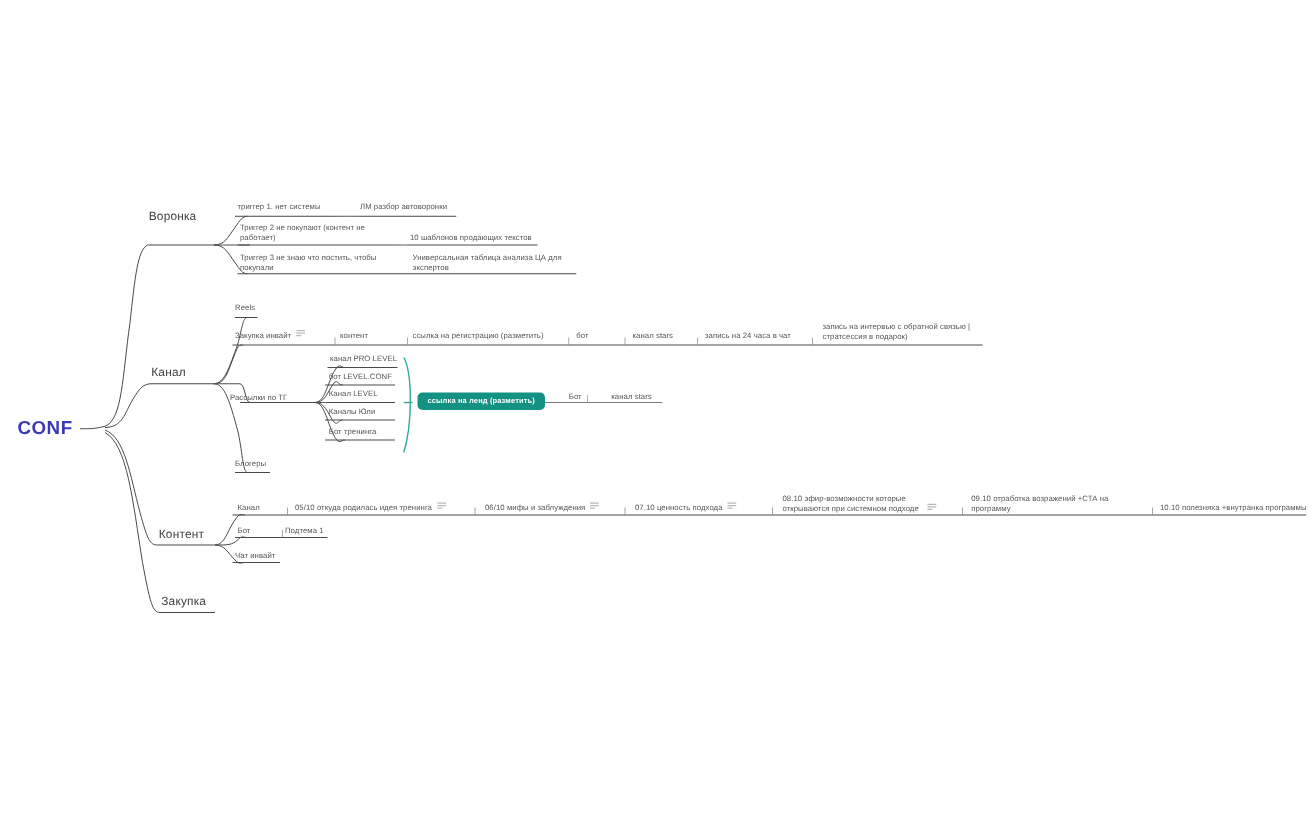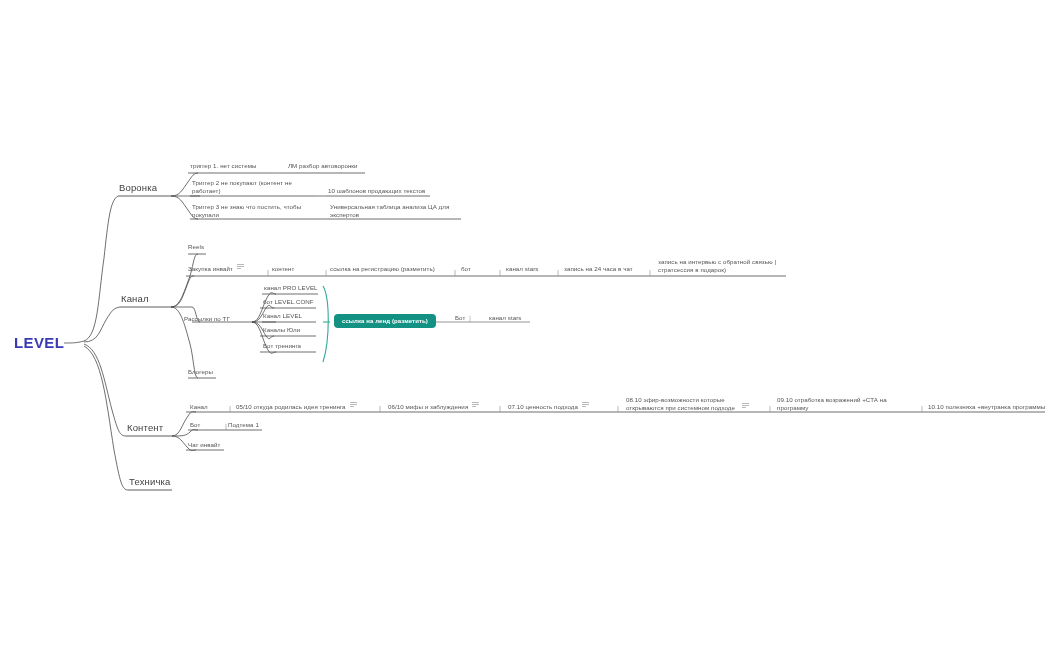--- a/index.html
+++ b/index.html
@@ -139,23 +139,23 @@
 
       <path d="M188,430 L262,430"></path>
       <path d="M226,424 L226,430" stroke="#8a8a8a" stroke-width="0.6"></path>
 
       <path d="M186,450 L224,450"></path>
 
       <path d="M128,490 L172,490" stroke-width="0.9"></path>
     </g>
   </svg>
 
-  <div class="node root" style="left:14px;top:334px;">LEVEL</div>
-
-  <div class="node lvl1" style="left:119px;top:182px;">Воронка</div>
+  <div class="node root" style="left:14px;top:334px;">CONF</div>
+
+  <div class="node lvl1" style="left:119px;top:168px;">Воронка</div>
 
   <div class="node leaf" style="left:190px;top:162px;">триггер 1. нет системы</div>
   <div class="node leaf" style="left:288px;top:162px;">ЛМ разбор автоворонки</div>
 
   <div class="node leaf wrap" style="left:192px;top:179px;width:118px;">Триггер 2 не покупают (контент не работает)</div>
   <div class="node leaf" style="left:328px;top:187px;">10 шаблонов продающих текстов</div>
 
   <div class="node leaf wrap" style="left:192px;top:203px;width:126px;">Триггер 3 не знаю что постить, чтобы покупали</div>
   <div class="node leaf wrap" style="left:330px;top:203px;width:132px;">Универсальная таблица анализа ЦА для экспертов</div>
 
@@ -230,15 +230,15 @@
       </span>
   </div>
   <div class="node leaf wrap" style="left:777px;top:396px;width:110px;">09.10 отработка возражений +СТА на программу</div>
   <div class="node leaf" style="left:928px;top:403px;">10.10 полезняха +внутранка программы</div>
 
   <div class="node leaf" style="left:190px;top:421px;">Бот</div>
   <div class="node leaf" style="left:228px;top:421px;">Подтема 1</div>
 
   <div class="node leaf" style="left:188px;top:441px;">Чат инвайт</div>
 
-  <div class="node lvl1" style="left:129px;top:476px;">Техничка</div>
+  <div class="node lvl1" style="left:129px;top:476px;">Закупка</div>
 
 </div>
 
 </body></html>

